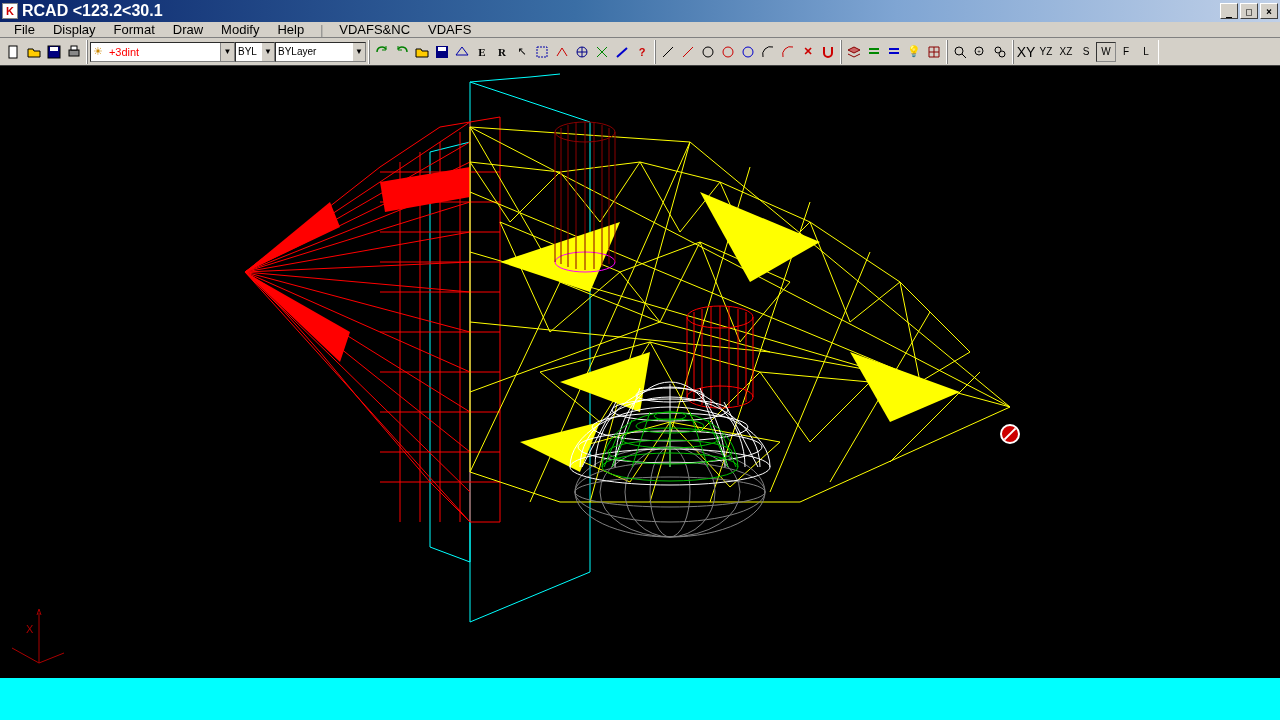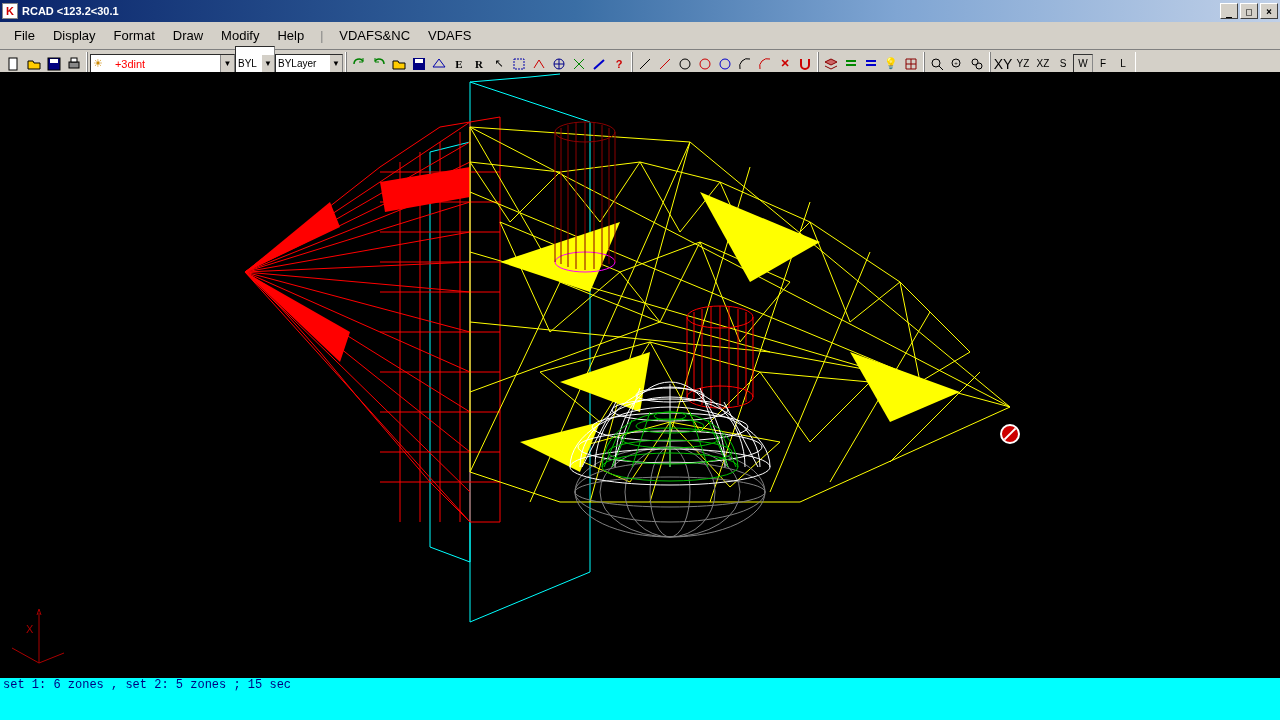--- a/index.html
+++ b/index.html
@@ -25,35 +25,35 @@
     width: 16px; height: 16px;
     background: #fff;
     display: inline-flex;
     align-items: center; justify-content: center;
     margin-right: 4px;
     color: #c00;
     font-weight: bold;
     font-size: 11px;
     border: 1px solid #888;
   }
-  .titlebar .title { flex: 1; font-size: 11px; }
+  .titlebar .title { flex: 1; font-size: 16px; }
   .win-btns { display: flex; gap: 2px; }
   .win-btn {
     width: 18px; height: 16px;
     background: #d4d0c8;
     border: 1px solid #fff;
     border-right-color: #404040;
     border-bottom-color: #404040;
     display: inline-flex; align-items: center; justify-content: center;
     font-family: monospace; font-size: 10px; font-weight: bold;
     color: #000;
     cursor: pointer;
   }
   .menubar {
-    height: 28px;
+    height: 16px;
     background: #d4d0c8;
     display: flex;
     align-items: center;
     padding: 0 6px;
     gap: 2px;
     border-bottom: 1px solid #808080;
     color: #000;
   }
   .menu-item {
     padding: 2px 8px;
@@ -93,30 +93,30 @@
     width: 145px; height: 20px;
     background: #fff;
     border: 1px inset #808080;
     display: flex; align-items: center;
     font-size: 11px;
     padding-left: 2px;
     color: #f00;
   }
   .layer-box .dropdown-arrow { margin-left:auto; background:#d4d0c8; width:14px; height:18px; display:flex;align-items:center;justify-content:center;border-left:1px solid #888; font-size:8px; color:#000;}
   .color-box {
-    width: 40px; height: 36px;
+    width: 40px; height: 20px;
     background: #fff;
     border: 1px inset #808080;
     display: flex; align-items: center;
     font-size: 10px;
     padding-left: 2px;
     color: #000;
   }
   .linetype-box {
-    width: 68px; height: 20px;
+    width: 91px; height: 20px;
     background: #fff;
     border: 1px inset #808080;
     display: flex; align-items: center;
     font-size: 10px;
     padding-left: 2px;
     color: #000;
   }
   .viewport {
     position: absolute;
     top: 72px;
@@ -206,21 +206,21 @@
     <span class="tool-btn">
         <svg viewBox="0 0 14 14">
           <rect x="2" y="5" width="10" height="6" fill="#888" stroke="#000"></rect>
           <rect x="4" y="1" width="6" height="4" fill="#fff" stroke="#000"></rect>
         </svg>
       </span>
   </div>
   <div class="tool-group">
     <div class="layer-box">
       <span style="color:#cc8800">☀</span>
-      <span style="margin-left:12px">+3dint</span>
+      <span style="margin-left:6px">+3dint</span>
       <span class="dropdown-arrow">▼</span>
     </div>
     <div class="color-box">
       <span>BYL</span>
       <span class="dropdown-arrow" style="margin-left:auto;width:12px;height:18px;background:#d4d0c8;display:flex;align-items:center;justify-content:center;font-size:8px">▼</span>
     </div>
     <div class="linetype-box">
       <span>BYLayer</span>
       <span class="dropdown-arrow" style="margin-left:auto;width:12px;height:18px;background:#d4d0c8;display:flex;align-items:center;justify-content:center;font-size:8px">▼</span>
     </div>
@@ -544,14 +544,13 @@
       <line x1="35" y1="60" x2="35" y2="10"></line>
       <line x1="35" y1="60" x2="8" y2="45"></line>
       <line x1="35" y1="60" x2="60" y2="50"></line>
       <path d="M33 12 L35 6 L37 12"></path>
     </g>
     <text x="22" y="30" fill="#aa0000" font-size="11">X</text>
   </svg>
 </div>
 
 <div class="command-area">
-  <div>set 1: 6 zones , set 2: 5 zones ; 15 sec</div>
 </div>
 
 </body></html>

